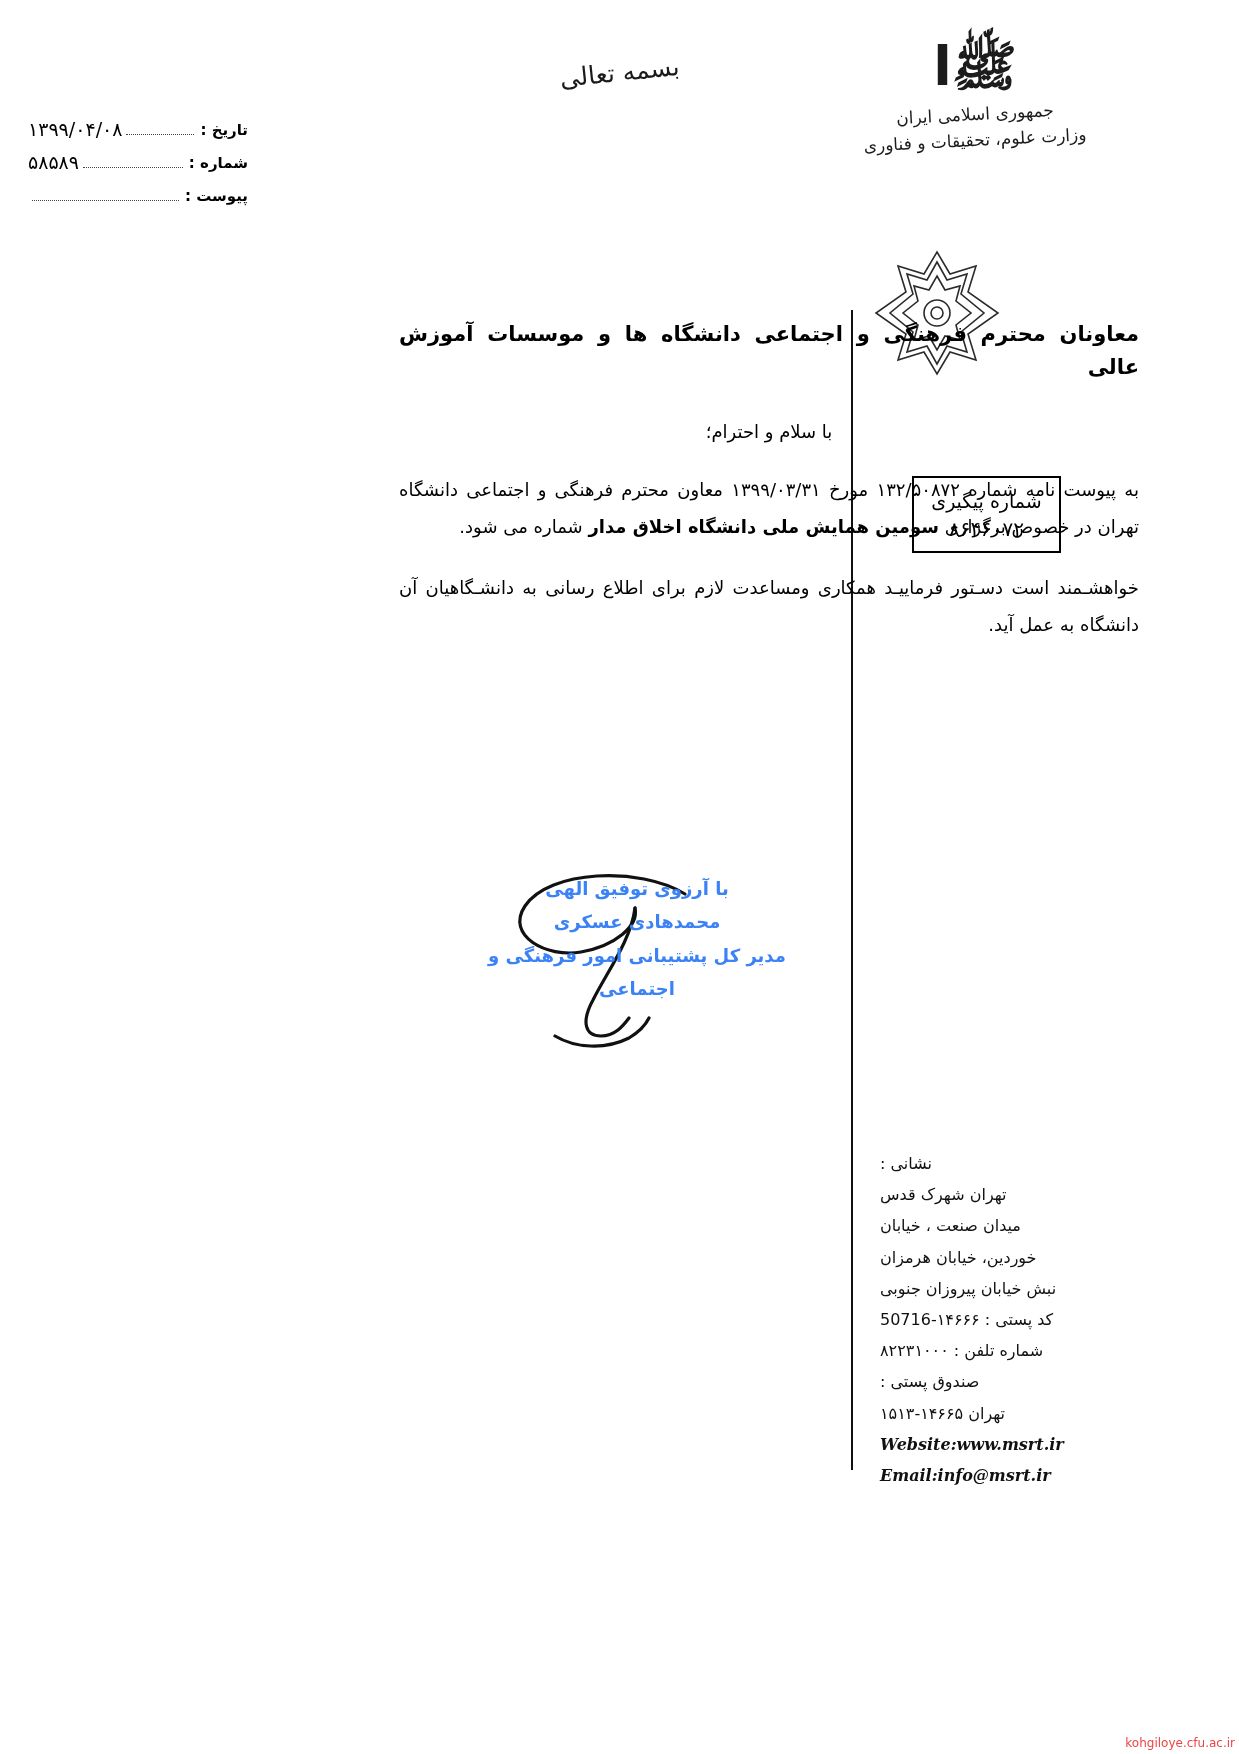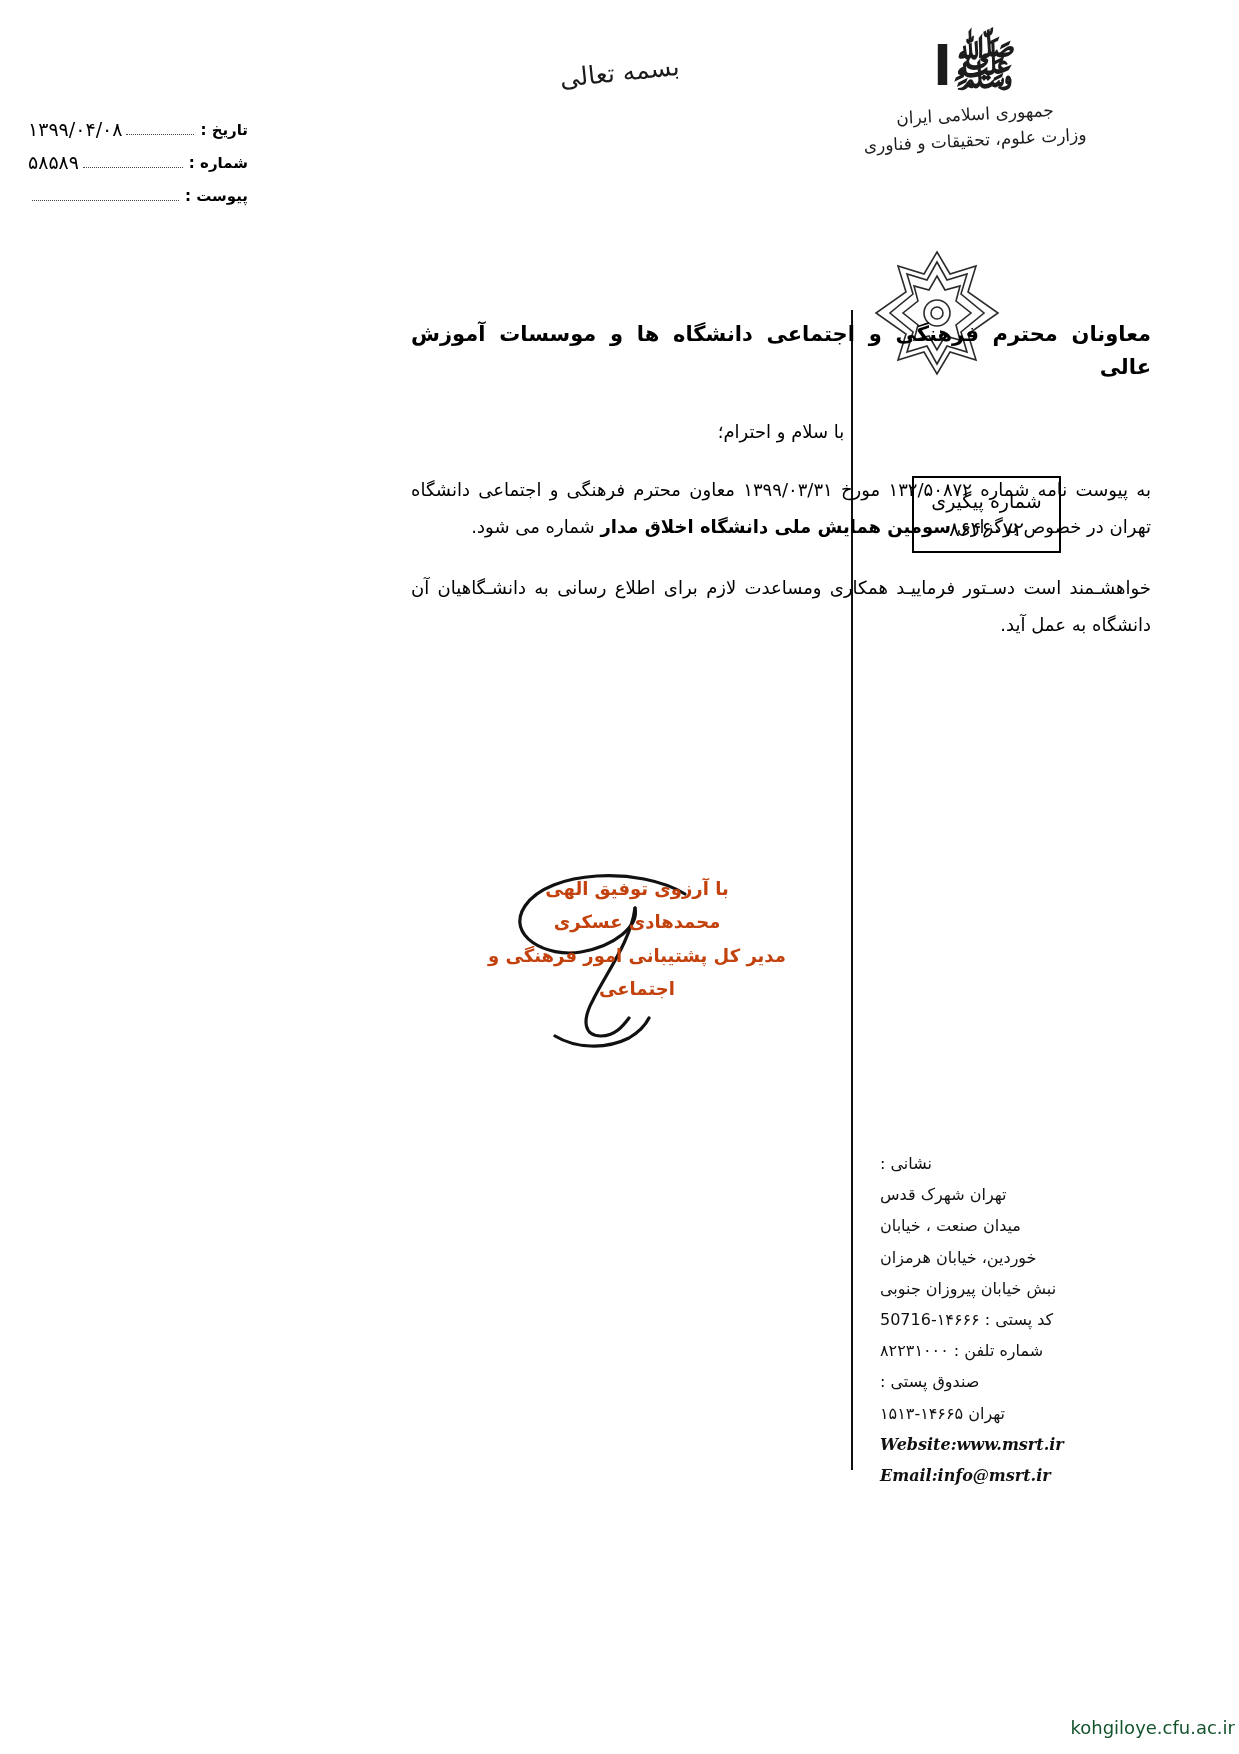--- a/index.html
+++ b/index.html
@@ -134,21 +134,21 @@
   .tracking-number {
     font-size: 20px;
     letter-spacing: 1.5px;
     margin-top: 4px;
   }
 
   
   .body-area {
     position: absolute;
     top: 318px;
-    right: 88px;
+    right: 100px;
     width: 740px;
     direction: rtl;
     text-align: justify;
   }
   .addressee {
     font-size: 21px;
     font-weight: 700;
     line-height: 1.55;
     margin-bottom: 38px;
   }
@@ -166,21 +166,21 @@
 
   
   .signature {
     position: absolute;
     top: 872px;
     right: 432px;
     width: 340px;
     direction: rtl;
     text-align: center;
     font-weight: 700;
-    color: #c2410c;
+    color: #3b82f6;
   }
   .sig-line { font-size: 18px; line-height: 1.85; }
 
   .sig-mark {
     position: absolute;
     top: 860px;
     right: 520px;
     width: 230px;
     height: 210px;
     pointer-events: none;
@@ -205,25 +205,25 @@
     font-style: italic;
     font-weight: 700;
     direction: ltr;
     text-align: left;
     font-size: 16px;
   }
 
   
   .watermark {
     position: absolute;
-    bottom: 16px;
+    bottom: 4px;
     right: 4px;
     direction: ltr;
-    font-size: 18px;
-    color: #14532d;
+    font-size: 12px;
+    color: #ef4444;
     font-family: "DejaVu Sans", sans-serif;
   }
 </style>
 </head>
 <body>
 
 <div class="page">
 
   <div class="basmala">بسمه تعالی</div>
 

